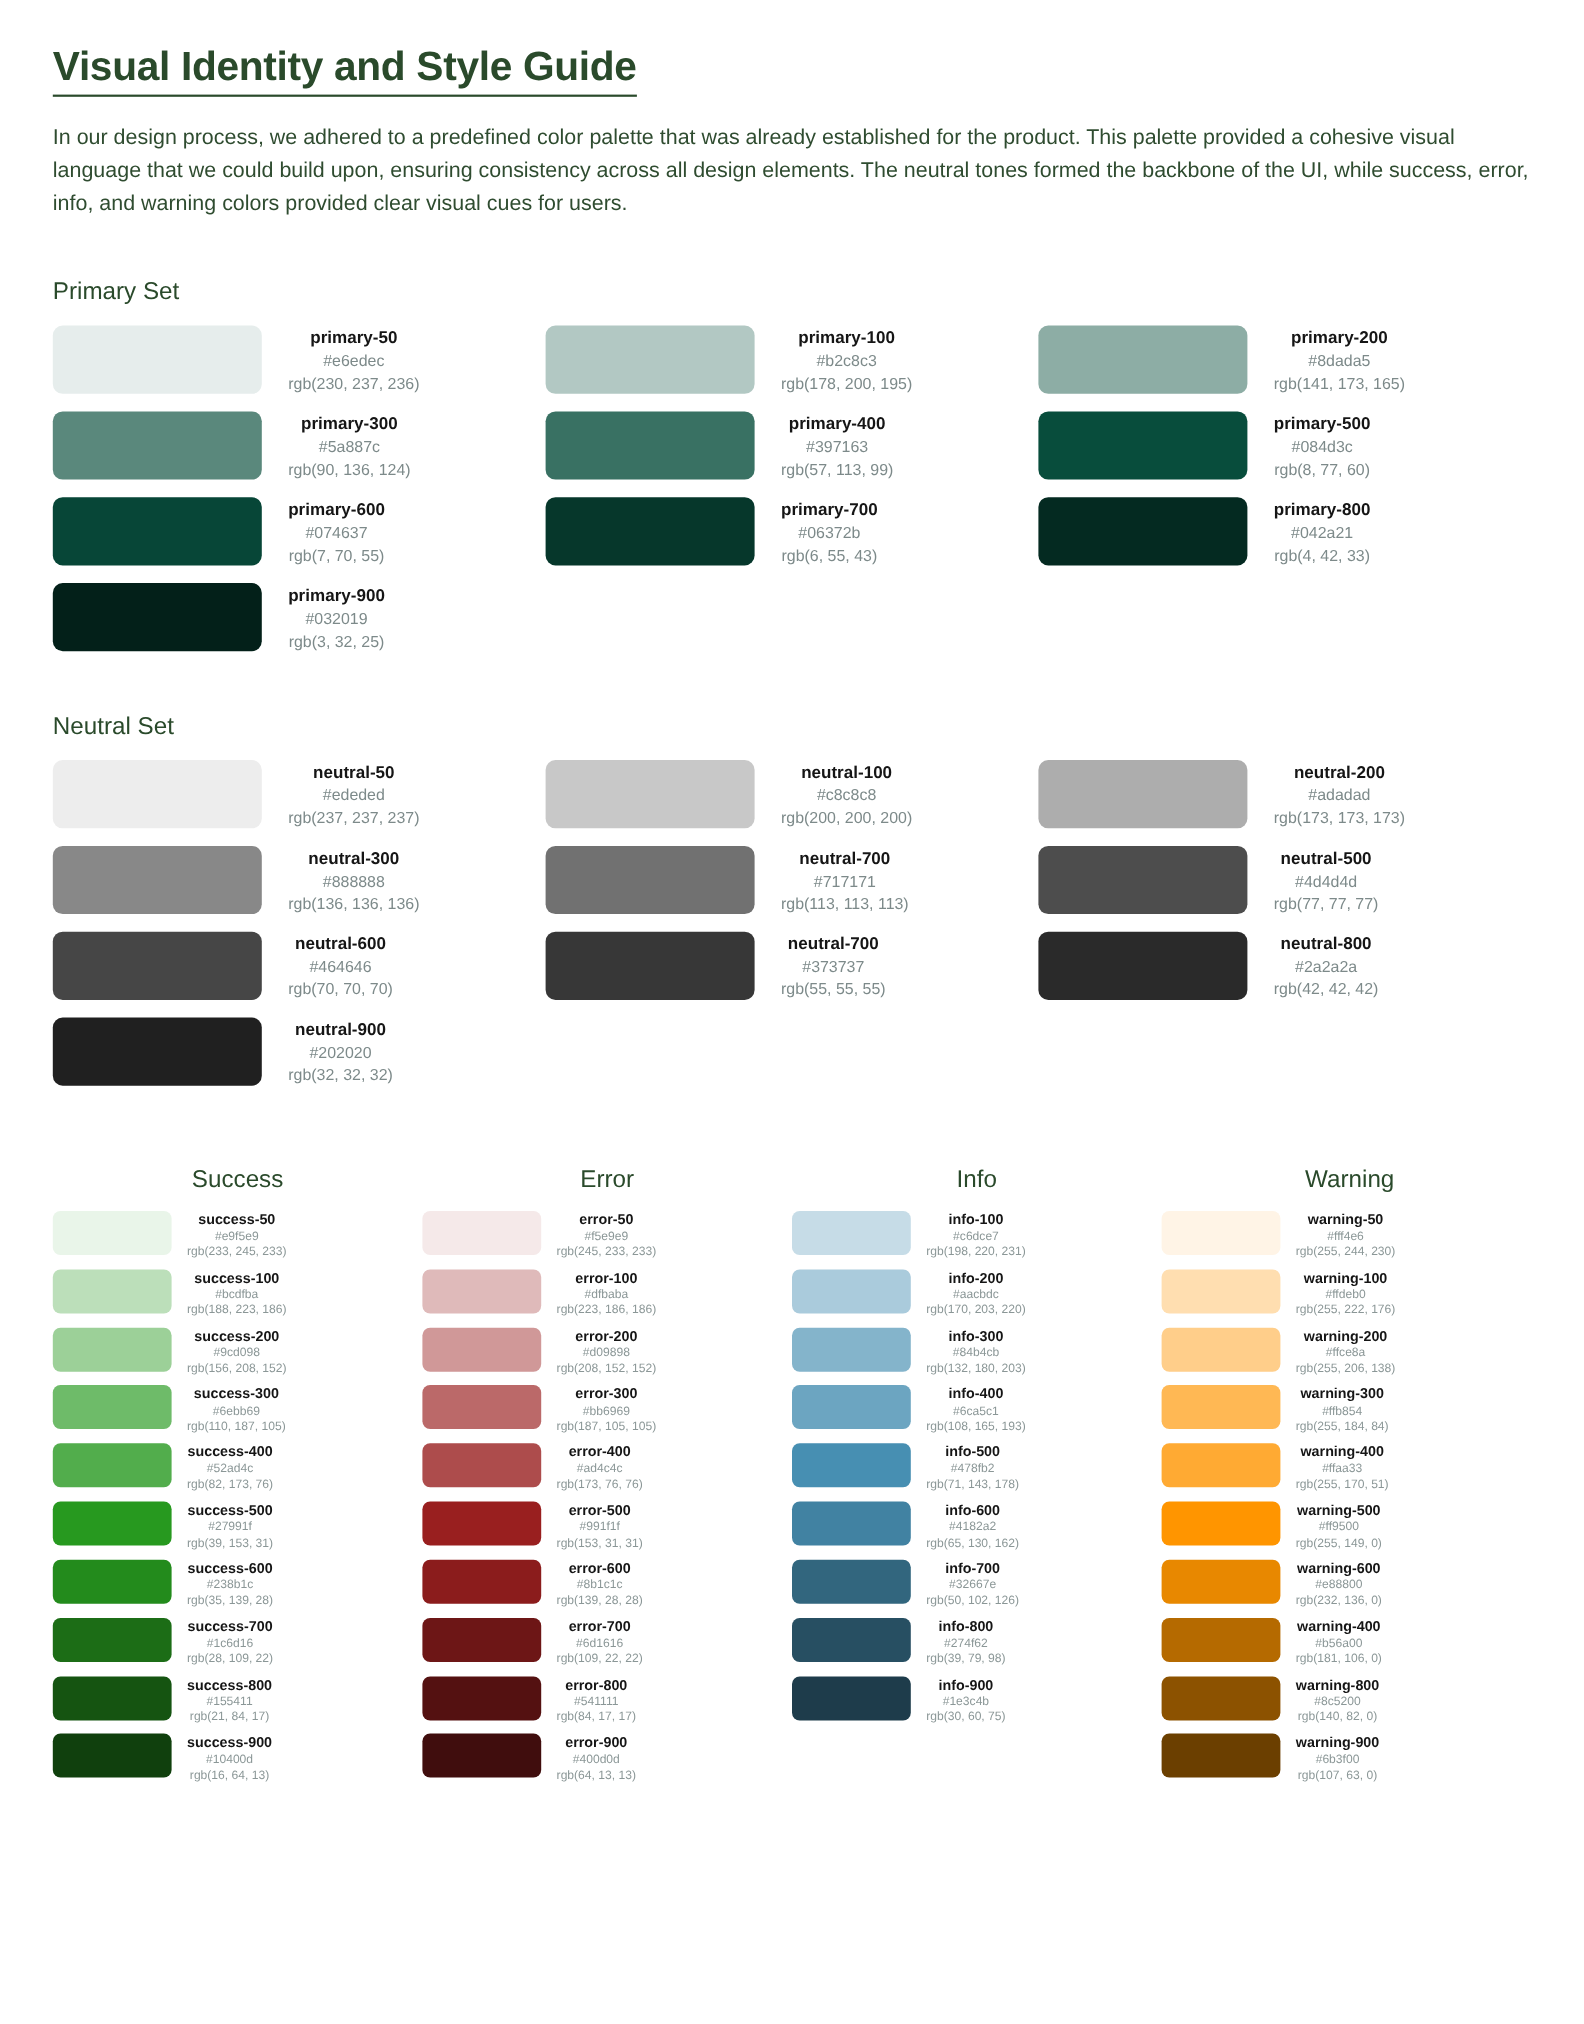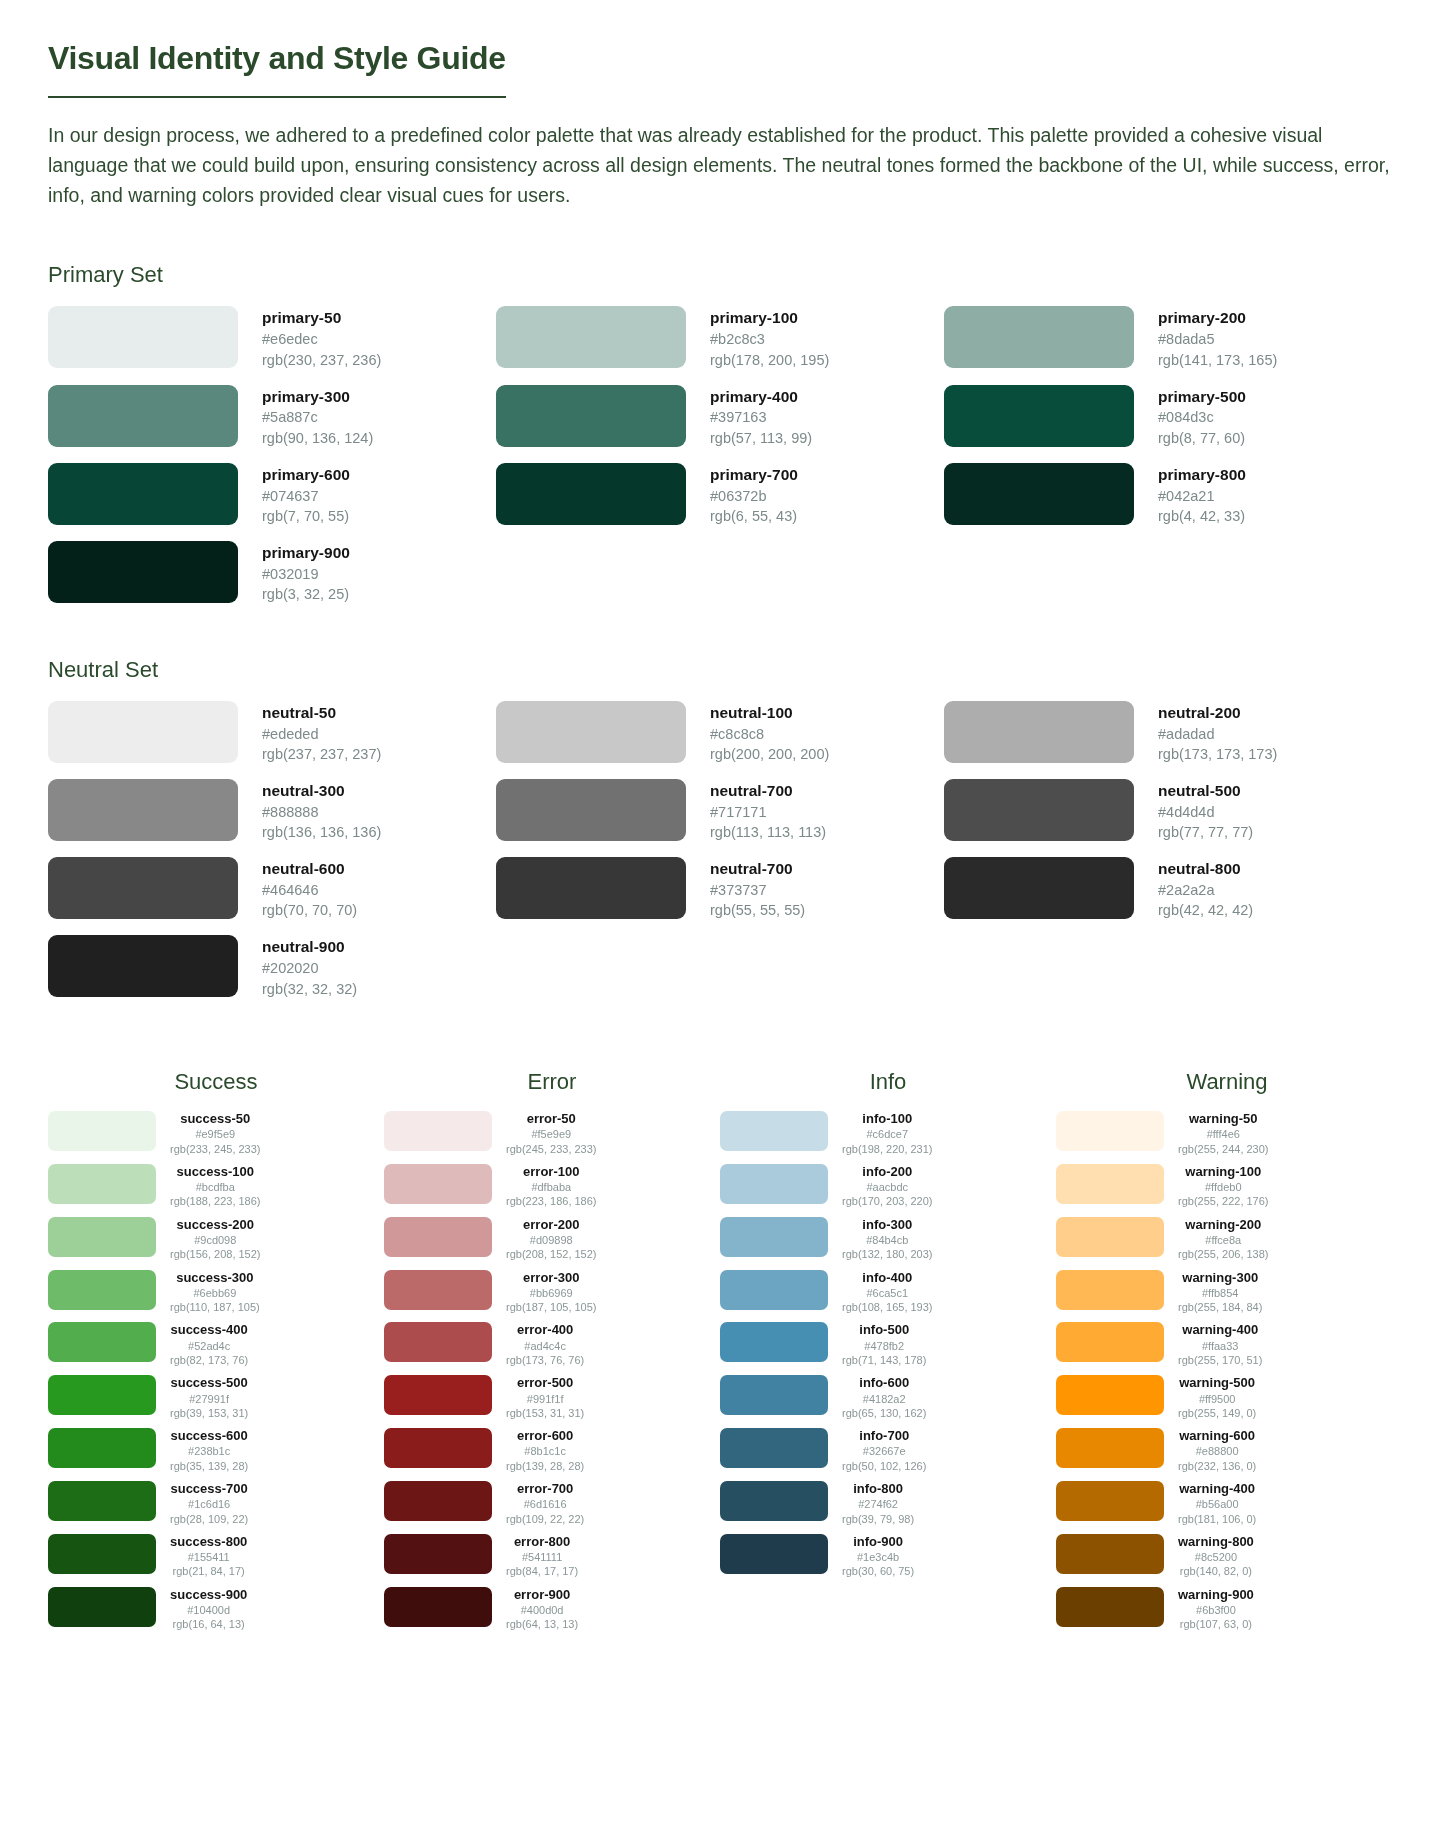--- a/index.html
+++ b/index.html
@@ -17,28 +17,28 @@
   }
   .page {
     width: 1440px;
     min-height: 1840px;
     padding: 40px 48px 20px 48px;
     position: relative;
   }
 
   
   .doc-title {
-    font-size: 32px;
+    font-size: 37px;
     font-weight: 700;
     color: #2a4a2b;
     letter-spacing: -0.3px;
     margin: 0 0 22px 0;
     display: inline-block;
     border-bottom: 2.5px solid #2a4a2b;
-    padding-bottom: 19px;
+    padding-bottom: 3px;
     line-height: 1.15;
   }
   .doc-intro {
     font-size: 19.5px;
     line-height: 1.55;
     color: #2f4c30;
     max-width: 1350px;
     margin: 0;
     font-weight: 400;
   }
@@ -73,20 +73,21 @@
   .big-swatch {
     width: 190px;
     height: 62px;
     border-radius: 9px;
     flex: 0 0 auto;
   }
   .big-meta {
     padding-left: 24px;
     padding-top: 2px;
     min-width: 0;
+    text-align: center;
   }
   .sw-name {
     font-size: 15.5px;
     font-weight: 700;
     color: #151515;
     line-height: 1.35;
     white-space: nowrap;
   }
   .sw-hex, .sw-rgb {
     font-size: 14.5px;

